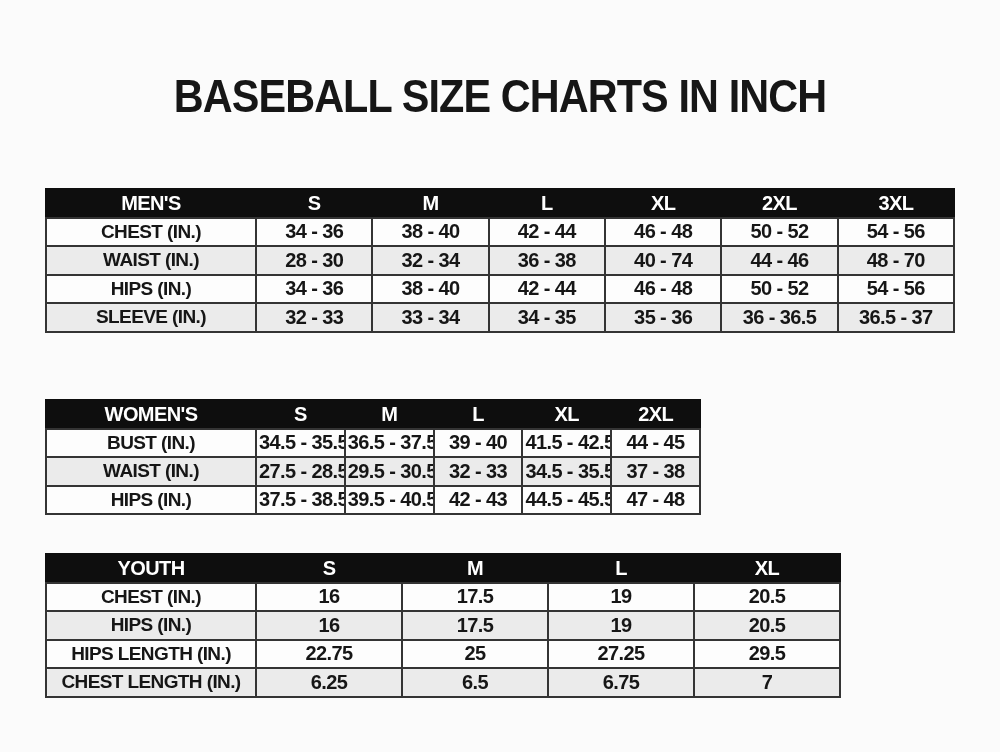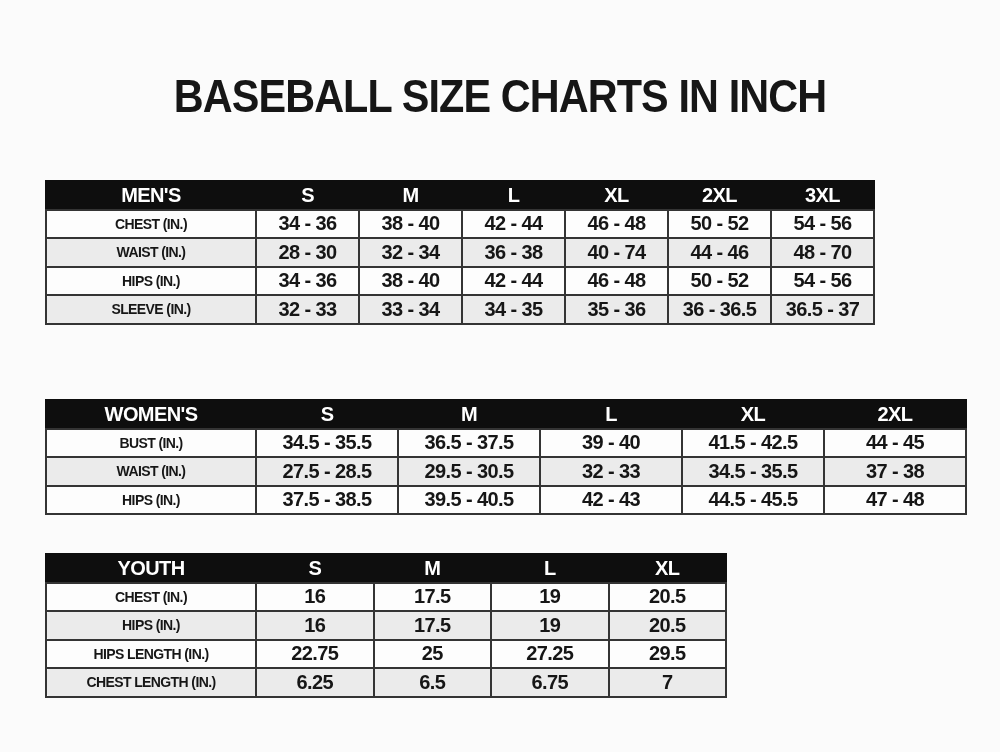--- a/index.html
+++ b/index.html
@@ -54,24 +54,24 @@
   table.size-table col.label-col{width:210px;}
   table.size-table thead th{
     background:var(--header-bg);
     color:var(--header-text);
     border-color:var(--header-bg);
     border-bottom-color:var(--border);
     font-size:20px;
   }
   table.size-table tbody tr:nth-child(odd){background:var(--row-bg);}
   table.size-table tbody tr:nth-child(even){background:var(--row-alt-bg);}
-  table.size-table tbody th{font-size:14px;border-radius:6px;}
-  #table-mens  {left:45px; top:180px; width:830px;}
-  #table-womens{left:45px; top:399px; width:922px;}
-  #table-youth {left:45px; top:553px; width:682px;}
+  table.size-table tbody th{font-size:19px;border-radius:6px;}
+  #table-mens  {left:45px; top:188px; width:910px;}
+  #table-womens{left:45px; top:399px; width:656px;}
+  #table-youth {left:45px; top:553px; width:796px;}
 </style>
 </head>
 <body>
 
 <h1 class="title">BASEBALL SIZE CHARTS IN INCH</h1>
 
 <table class="size-table" id="table-mens">
     <colgroup>
       <col class="label-col">
       <col>

